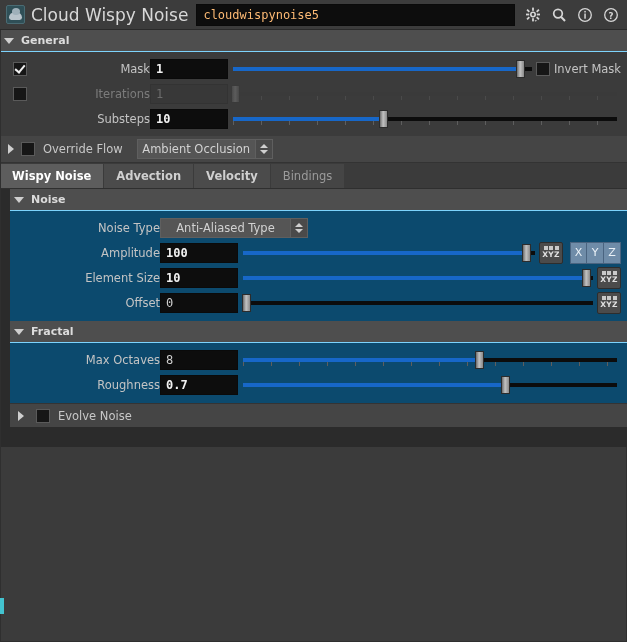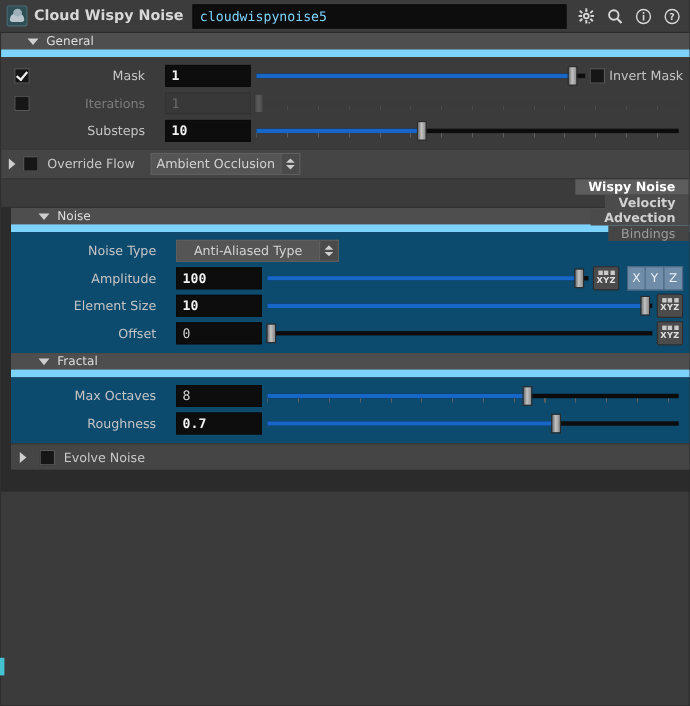--- a/index.html
+++ b/index.html
@@ -45,58 +45,58 @@
   }
   .node-icon::after {
     content: "";
     position: absolute;
     left: 5px; top: 2px;
     width: 8px; height: 7px;
     background: #9fb0ba;
     border-radius: 50%;
   }
   .node-title {
-    font-weight: bold;
-    font-size: 13px;
+    font-weight: normal;
+    font-size: 17px;
     color: #d8d8d8;
     white-space: nowrap;
     margin-right: 8px;
   }
   .name-field {
     flex: 1 1 auto;
     height: 22px;
     background: #0d0d0d;
     border: 1px solid #0a0a0a;
     box-sizing: border-box;
     display: flex;
     align-items: center;
     padding: 0 6px;
     font-family: "DejaVu Sans Mono", "Liberation Mono", monospace;
     font-size: 12px;
-    color: #7dd3fc;
+    color: #fdba74;
     margin-right: 6px;
   }
   .tb-icons { display: flex; align-items: center; gap: 2px; flex: 0 0 auto; }
   .tb-btn {
     width: 24px; height: 24px;
     display: flex; align-items: center; justify-content: center;
   }
 
   
   .section-head {
     height: 22px;
     background: #4e4e4e;
     display: flex;
     align-items: center;
-    padding-left: 25px;
-    box-sizing: border-box;
-    font-weight: normal;
+    padding-left: 4px;
+    box-sizing: border-box;
+    font-weight: bold;
     font-size: 11px;
     color: #dcdcdc;
-    border-bottom: 7px solid #7dd3fc;
+    border-bottom: 1px solid #7dd3fc;
   }
   .tri {
     width: 0; height: 0;
     margin-right: 7px;
     flex: 0 0 auto;
   }
   .tri.down {
     border-left: 5px solid transparent;
     border-right: 5px solid transparent;
     border-top: 6px solid #cfcfcf;
@@ -133,21 +133,21 @@
     left: 3px; top: 0px;
     width: 4px; height: 8px;
     border: solid #f0f0f0;
     border-width: 0 2.5px 2.5px 0;
     transform: rotate(40deg);
   }
   .lbl {
     width: 110px;
     flex: 0 0 auto;
     text-align: right;
-    padding-right: 18px;
+    padding-right: 0;
     box-sizing: border-box;
     font-size: 11.5px;
     color: #c4c4c4;
     white-space: nowrap;
   }
   .lbl.dim { color: #7c7c7c; }
   .numfield {
     width: 78px;
     height: 20px;
     flex: 0 0 auto;
@@ -265,23 +265,22 @@
     border-right: 4px solid transparent;
   }
   .combo .combo-arrows i.up { border-bottom: 4px solid #cfcfcf; }
   .combo .combo-arrows i.dn { border-top: 4px solid #cfcfcf; }
 
   
   .tabbar {
     height: 25px;
     background: #3b3b3b;
     display: flex;
-    align-items: flex-end;
+    align-items: center;
     border-bottom: 1px solid #2f2f2f;
-    flex-direction: column;
   }
   .tab {
     height: 24px;
     padding: 0 12px;
     display: flex;
     align-items: center;
     font-size: 11.5px;
     font-weight: bold;
     color: #d0d0d0;
     background: #4b4b4b;
@@ -493,22 +492,22 @@
     <span class="combo-text">Ambient Occlusion</span>
     <span class="combo-arrows">
         <i class="up"></i>
         <i class="dn"></i>
       </span>
   </div>
 </div>
 
 <div class="tabbar">
   <div class="tab active">Wispy Noise</div>
+  <div class="tab">Advection</div>
   <div class="tab">Velocity</div>
-  <div class="tab">Advection</div>
   <div class="tab muted">Bindings</div>
 </div>
 
 <div class="block">
   <div class="section-head">
     <span class="tri down"></span>
     <span>Noise</span>
   </div>
   <div class="block-body">
 

